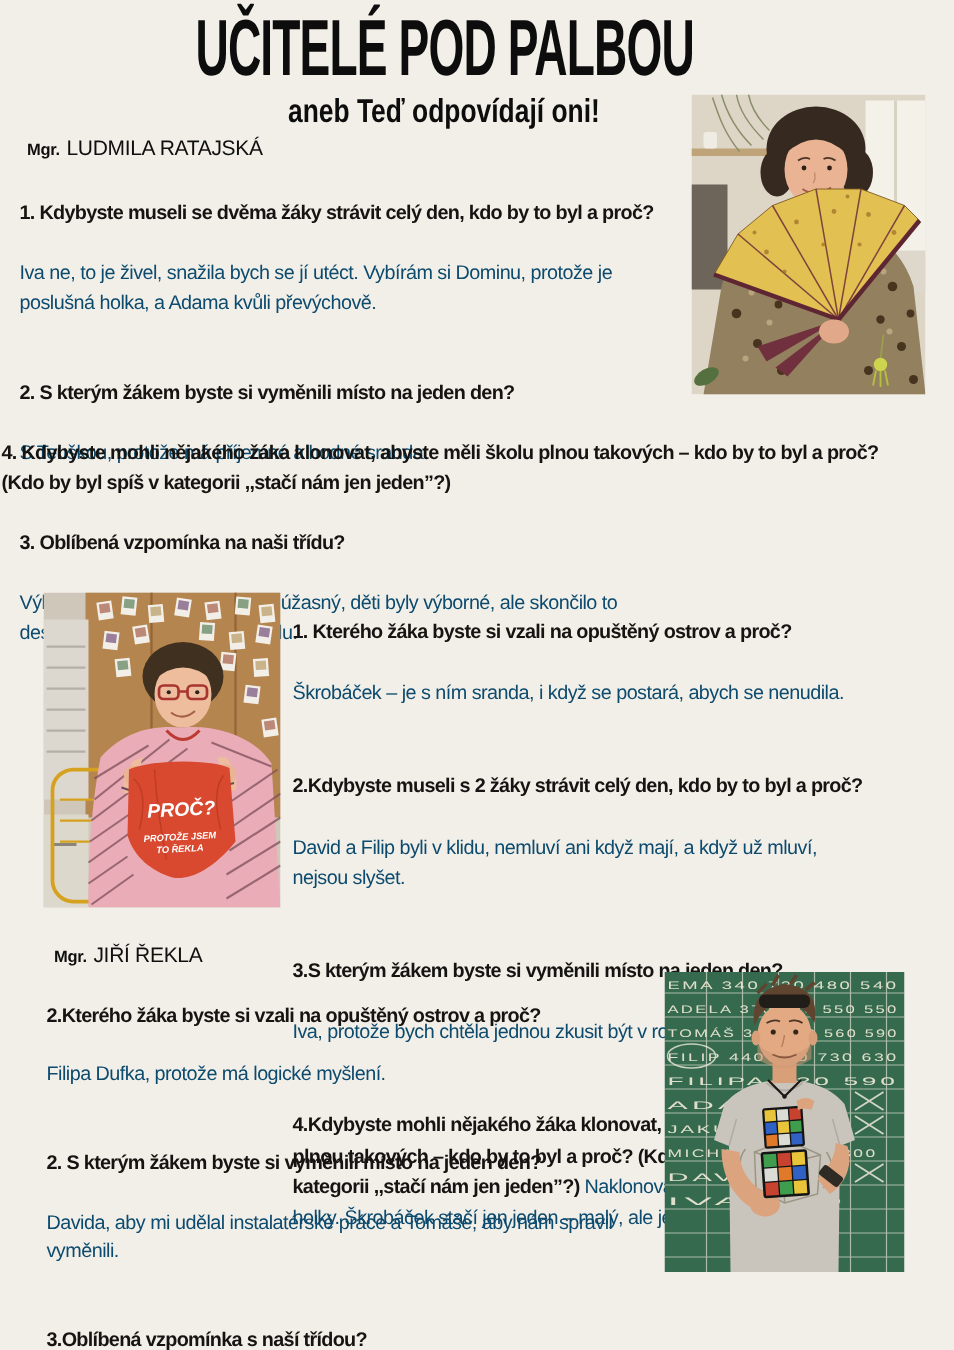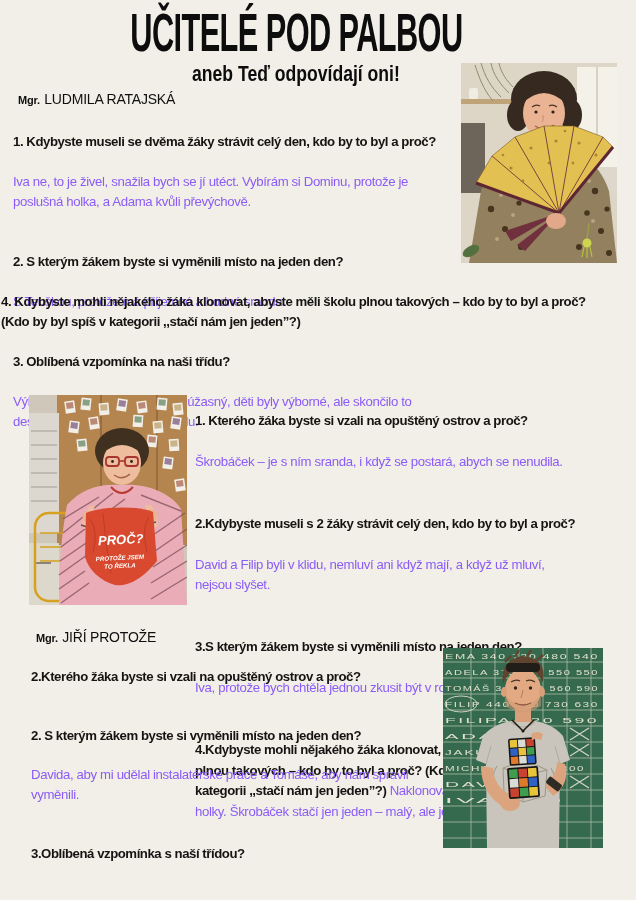--- a/index.html
+++ b/index.html
@@ -21,21 +21,21 @@
     margin-top:3px;white-space:nowrap;
   }
   
   .t-head{position:absolute;white-space:nowrap;color:#0f0f0f;}
   .t-head .deg{font-weight:bold;font-size:11px;letter-spacing:-0.2px;}
   .t-head .nm{font-weight:normal;font-size:14px;letter-spacing:-0.2px;}
   
   .txt{position:absolute;font-size:13.2px;letter-spacing:-0.35px;}
   .txt p{margin:0;white-space:pre-line;}
   .q{font-weight:bold;color:#151412;letter-spacing:-0.45px;}
-  .a{color:#8b5cf6;}
+  .a{color:#0c4a6e;}
   .stack .q,.stack .a{display:block;}
   .s1-lines{line-height:20px;}
   .s2-lines{line-height:20.6px;}
   .s3-lines{line-height:19.7px;}
   
   .photo{position:absolute;display:block;}
   svg text{font-family:"Liberation Sans","DejaVu Sans",sans-serif;}
   .chalk{fill:#efe9d6;font-size:7.3px;letter-spacing:1px;opacity:.92;}
   .shirt-big{fill:#ffffff;font-size:13px;font-weight:bold;font-style:italic;}
   .shirt-small{fill:#ffffff;font-size:6.2px;font-weight:bold;font-style:italic;}
@@ -333,26 +333,27 @@
         <path d="M60,124 q10,8 4,34 M120,122 q-8,10 -2,36 M74,118 q2,30 8,60" stroke="#b4371f" stroke-width="1" fill="none" opacity="0.7"></path>
         <text class="shirt-big" x="92" y="149" text-anchor="middle" transform="rotate(-3 92 149)">PROČ?</text>
         <text class="shirt-small" x="91" y="165" text-anchor="middle" transform="rotate(-3 91 165)">PROTOŽE JSEM</text>
         <text class="shirt-small" x="91" y="173" text-anchor="middle" transform="rotate(-3 91 173)">TO ŘEKLA</text>
       </g>
     </g>
   </svg>
 
   <div class="t-head" style="left:36px;top:628px;">
     <span class="deg">Mgr.</span>
-    <span class="nm">JIŘÍ PROTOŽE</span>
+    <span class="nm">JIŘÍ ŘEKLA</span>
   </div>
 
   <div class="txt s3-lines" style="left:31px;top:647px;width:418px;">
     <p class="qa stack">
       <span class="q">2.Kterého žáka byste si vzali na opuštěný ostrov a proč?</span>
+      <span class="a">Filipa Dufka, protože má logické myšlení.</span>
     </p>
     <p class="qa stack">
       <span class="q">2. S kterým žákem byste si vyměnili místo na jeden den?</span>
       <span class="a">Davida, aby mi udělal instalatérské práce a Tomáše, aby nám spravil
 vyměnili.</span>
     </p>
     <p class="qa stack">
       <span class="q">3.Oblíbená vzpomínka s naší třídou?</span>
       
     </p>

